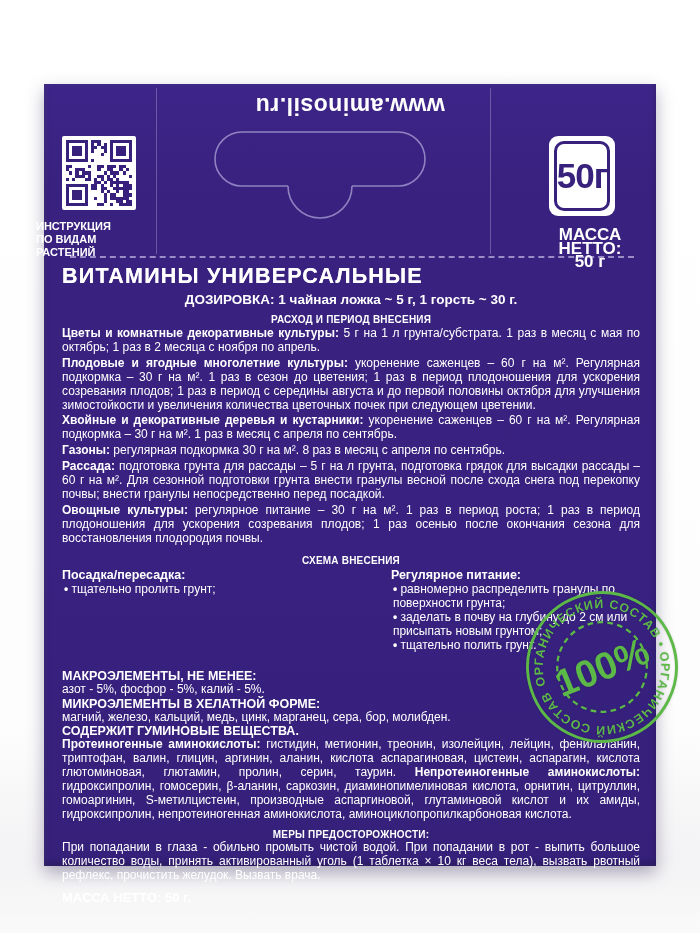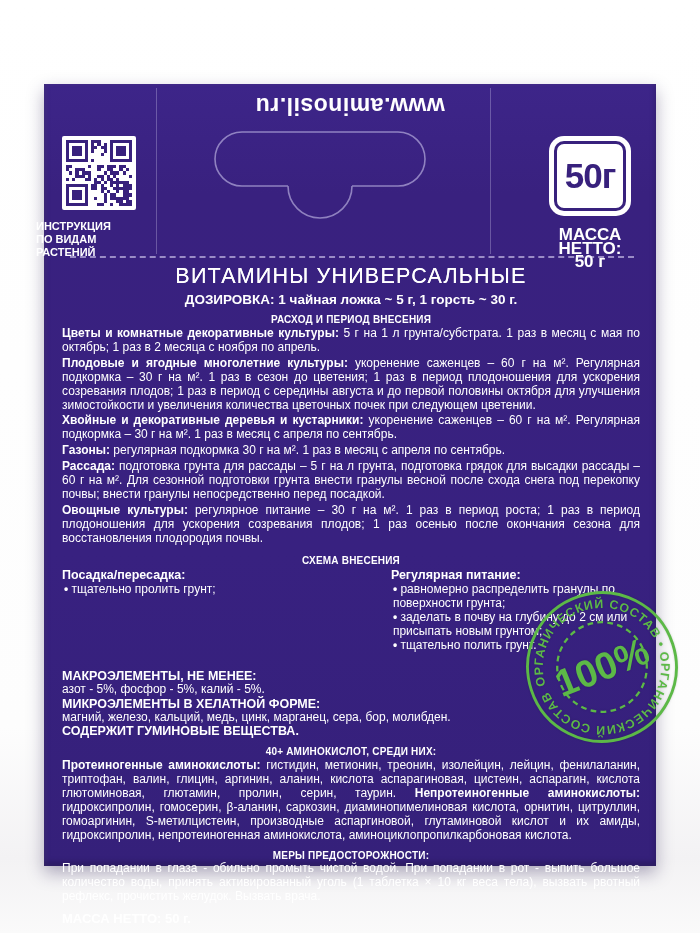--- a/index.html
+++ b/index.html
@@ -35,36 +35,36 @@
   }
   .qr svg{display:block;width:100%;height:100%;}
   .qr-label{
     position:absolute;left:-8px;top:136px;width:126px;text-align:left;
     font-size:11px;font-weight:bold;line-height:13px;white-space:pre-line;
   }
   
   .hang-tab{position:absolute;left:166px;top:40px;width:220px;height:120px;}
   
   .badge{
-    position:absolute;left:505px;top:52px;width:82px;height:80px;
-    background:#fff;border-radius:15px;
+    position:absolute;left:505px;top:52px;width:66px;height:80px;
+    background:#fff;border-radius:9px;
   }
   .badge .inner{
     position:absolute;inset:5px;border:3.5px solid #38217d;border-radius:10px;
     display:flex;align-items:center;justify-content:center;
   }
   .badge .inner span{font-size:35px;font-weight:bold;color:#38217d;letter-spacing:-1px;}
   .netto-top{
     position:absolute;left:501px;top:144px;width:90px;text-align:center;
     font-size:17px;font-weight:bold;line-height:13.5px;white-space:pre-line;
   }
   
   .panel{position:absolute;left:18px;right:16px;top:178px;}
   .title{
-    text-align:center;font-size:21.5px;font-weight:400;letter-spacing:1.2px;
+    text-align:left;font-size:21.5px;font-weight:700;letter-spacing:1.2px;
     margin:2px 0 3px 0;color:#fff;text-shadow:0 0 .5px rgba(255,255,255,.9);
   }
   .dosage{text-align:center;font-size:13.5px;font-weight:bold;margin:0 0 7px 0;}
   h3{font-size:10px;font-weight:bold;margin:7px 0 2px 0;letter-spacing:.2px;text-align:center;}
   h4{font-size:12.5px;font-weight:bold;margin:0;}
   p{font-size:12px;line-height:13.9px;margin:0 0 2px 0;text-align:justify;}
   p b{font-weight:bold;}
   .scheme{display:flex;margin:2px 0 0 0;gap:48px;}
   .scheme .col-left{width:53%;}
   .scheme .col-right{width:47%;}
@@ -251,47 +251,46 @@
     </div>
 
     <div class="panel">
       <div class="title">ВИТАМИНЫ УНИВЕРСАЛЬНЫЕ</div>
       <div class="dosage">ДОЗИРОВКА: 1 чайная ложка ~ 5 г, 1 горсть ~ 30 г.</div>
 
       <h3>РАСХОД И ПЕРИОД ВНЕСЕНИЯ</h3>
       <p><b>Цветы и комнатные декоративные культуры:</b> <span>5 г на 1 л грунта/субстрата. 1 раз в месяц с мая по октябрь; 1 раз в 2 месяца с ноября по апрель.</span></p>
       <p><b>Плодовые и ягодные многолетние культуры:</b> <span>укоренение саженцев – 60 г на м². Регулярная подкормка – 30 г на м². 1 раз в сезон до цветения; 1 раз в период плодоношения для ускорения созревания плодов; 1 раз в период с середины августа и до первой половины октября для улучшения зимостойкости и увеличения количества цветочных почек при следующем цветении.</span></p>
       <p><b>Хвойные и декоративные деревья и кустарники:</b> <span>укоренение саженцев – 60 г на м². Регулярная подкормка – 30 г на м². 1 раз в месяц с апреля по сентябрь.</span></p>
-      <p><b>Газоны:</b> <span>регулярная подкормка 30 г на м². 1 раз в месяц с апреля по сентябрь.</span></p>
+      <p><b>Газоны:</b> <span>регулярная подкормка 30 г на м². 8 раз в месяц с апреля по сентябрь.</span></p>
       <p><b>Рассада:</b> <span>подготовка грунта для рассады – 5 г на л грунта, подготовка грядок для высадки рассады – 60 г на м². Для сезонной подготовки грунта внести гранулы весной после схода снега под перекопку почвы; внести гранулы непосредственно перед посадкой.</span></p>
       <p><b>Овощные культуры:</b> <span>регулярное питание – 30 г на м². 1 раз в период роста; 1 раз в период плодоношения для ускорения созревания плодов; 1 раз осенью после окончания сезона для восстановления плодородия почвы.</span></p>
 
       <h3 style="margin-top:9px;">СХЕМА ВНЕСЕНИЯ</h3>
       <div class="scheme">
         <div class="col-left">
           <h4>Посадка/пересадка:</h4>
           <div class="bullet">тщательно пролить грунт;</div>
         </div>
         <div class="col-right">
-          <h4>Регулярная питание:</h4>
+          <h4>Регулярное питание:</h4>
           <div class="bullet">равномерно распределить гранулы по поверхности грунта;</div>
           <div class="bullet">заделать в почву на глубину до 2 см или присыпать новым грунтом;</div>
           <div class="bullet">тщательно полить грунт.</div>
         </div>
       </div>
 
       <div class="comp" style="margin-top:16px;">
         <h4>МАКРОЭЛЕМЕНТЫ, НЕ МЕНЕЕ:</h4>
         <p>азот - 5%, фосфор - 5%, калий - 5%.</p>
         <h4>МИКРОЭЛЕМЕНТЫ В ХЕЛАТНОЙ ФОРМЕ:</h4>
         <p>магний, железо, кальций, медь, цинк, марганец, сера, бор, молибден.</p>
         <h4>СОДЕРЖИТ ГУМИНОВЫЕ ВЕЩЕСТВА.</h4>
       </div>
 
-      <h3 style="margin-top:8px;">40+ АМИНОКИСЛОТ, СРЕДИ НИХ:</h3>
       <p><b>Протеиногенные аминокислоты:</b> <span>гистидин, метионин, треонин, изолейцин, лейцин, фенилаланин, триптофан, валин, глицин, аргинин, аланин, кислота аспарагиновая, цистеин, аспарагин, кислота глютоминовая, глютамин, пролин, серин, таурин.</span> <b>Непротеиногенные аминокислоты:</b> <span>гидроксипролин, гомосерин, β-аланин, саркозин, диаминопимелиновая кислота, орнитин, цитруллин, гомоаргинин, S-метилцистеин, производные аспаргиновой, глутаминовой кислот и их амиды, гидроксипролин, непротеиногенная аминокислота, аминоциклопропилкарбоновая кислота.</span></p>
 
       <div class="safety" style="margin-top:7px;">
         <h3 style="margin:0 0 1px 0;">МЕРЫ ПРЕДОСТОРОЖНОСТИ:</h3>
         <p>При попадании в глаза - обильно промыть чистой водой. При попадании в рот - выпить большое количество воды, принять активированный уголь (1 таблетка × 10 кг веса тела), вызвать рвотный рефлекс, прочистить желудок. Вызвать врача.</p>
         <div class="netto-bottom">МАССА НЕТТО: 50 г.</div>
       </div>
     </div>
   </div>
 

